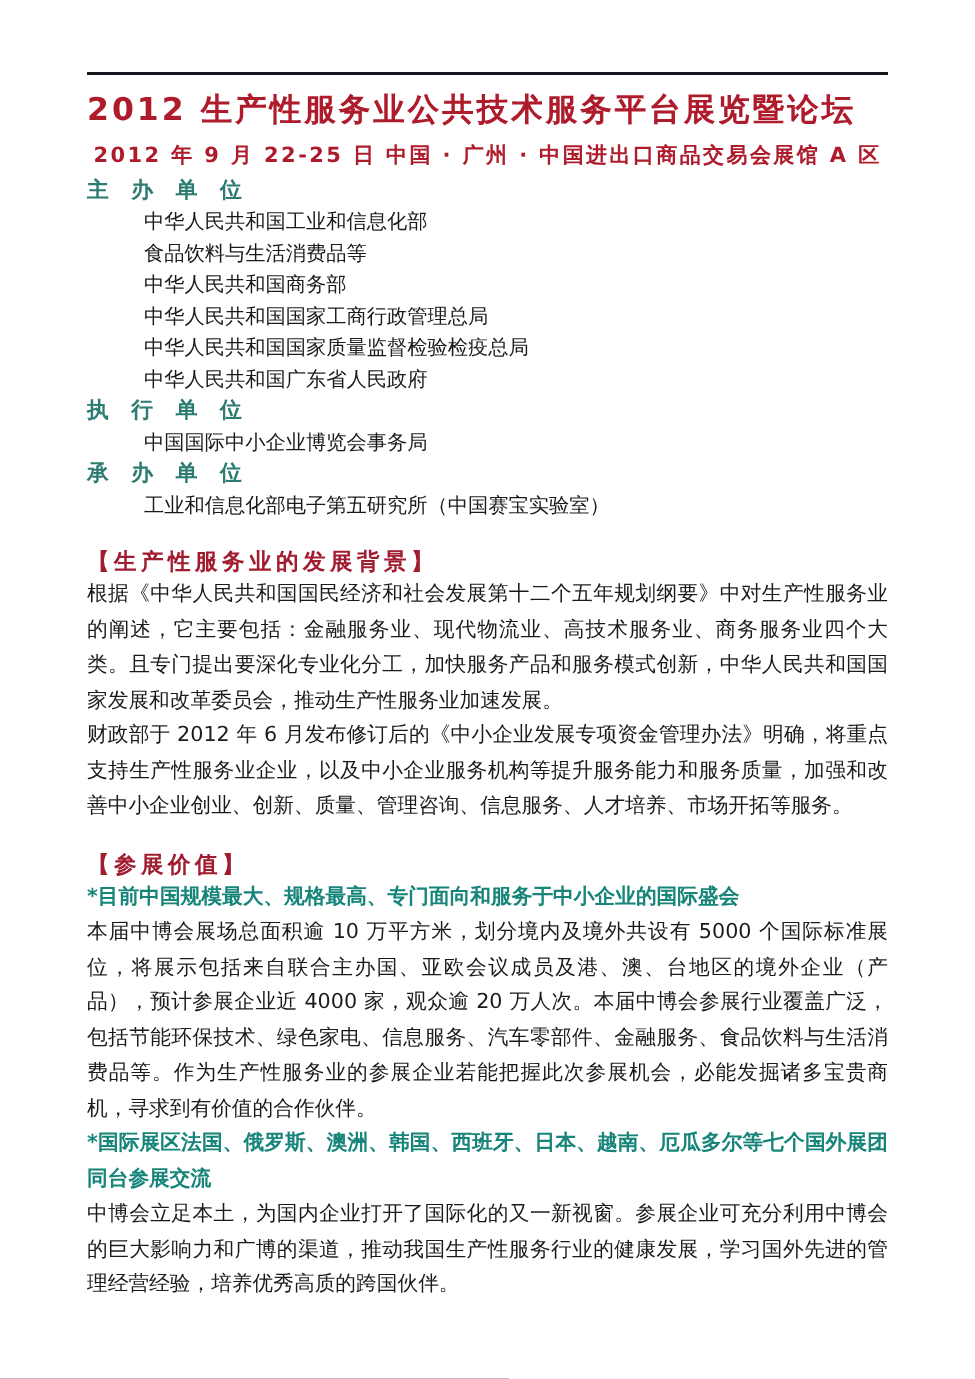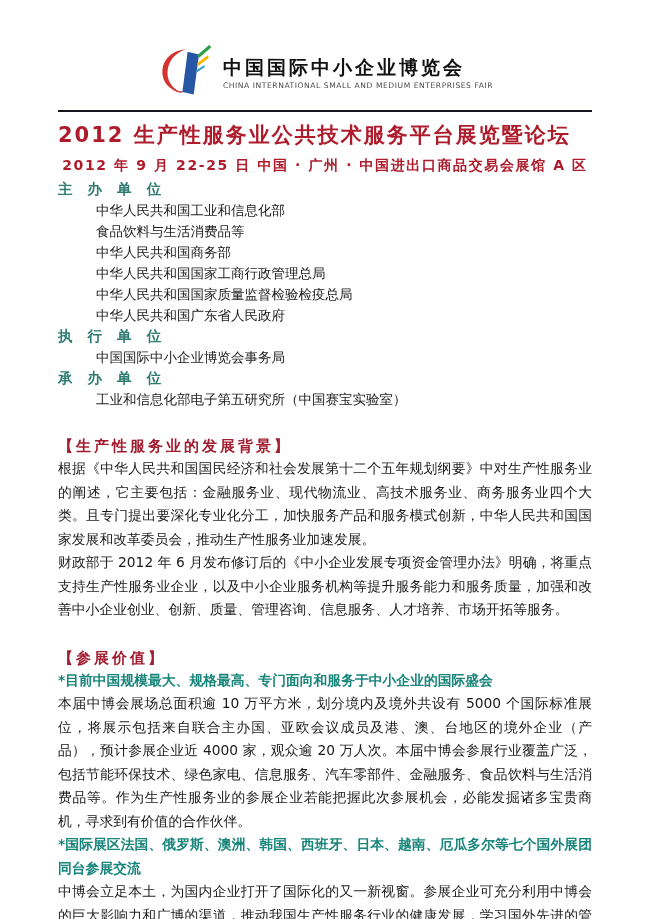--- a/index.html
+++ b/index.html
@@ -42,60 +42,39 @@
   .org-section { margin-top: 4px; }
   .teal-heading {
     color: #2e7b72; font-weight: bold; font-size: 14.5px;
     letter-spacing: 5px; line-height: 21px;
   }
   .org-item {
     font-size: 13.5px; line-height: 21px; padding-left: 38px;
     color: #1a1a1a;
   }
   
-  .body-section { margin-top: 25px; }
+  .body-section { margin-top: 15px; }
   .red-heading {
     color: #a21c30; font-weight: bold; font-size: 15px;
     letter-spacing: 3px; line-height: 22px;
   }
   .body-p {
     font-size: 13.8px; line-height: 23.5px; text-align: justify;
     color: #1a1a1a;
   }
   .teal-sub {
     color: #17857a; font-weight: bold; font-size: 13.8px;
     line-height: 23.5px; text-align: justify;
   }
 </style>
 </head>
 <body>
 
 <div class="page">
 
-  <div class="logo-row">
-    <span>
-      <svg width="56" height="54" viewBox="0 0 64 62" aria-hidden="true">
-
-        <path d="M33 6 C18 7 7 17 6 30 C5 43 14 53 28 56 C16 50 11 41 12 31 C13 19 21 10 33 6 Z" fill="#d4332e"></path>
-        <path d="M28 56 C20 55 12 50 9 44 C14 52 22 55 31 54 Z" fill="#d4332e"></path>
-
-        <path d="M35 9 L48 12 L42 58 L29 55 Z" fill="#2757a4"></path>
-
-        <path d="M46 13 L60 1 L62 4 L48 16 Z" fill="#2fa048"></path>
-
-        <path d="M46 22 L58 13 L59.5 16 L47.5 25 Z" fill="#f5b800"></path>
-
-        <path d="M45 30 L54 24 L55 26.5 L46 32.5 Z" fill="#3aa0d8"></path>
-      </svg>
-    </span>
-    <span class="logo-text">
-      <span class="logo-cn" style="display:block">中国国际中小企业博览会</span>
-      <span class="logo-en" style="display:block">CHINA INTERNATIONAL SMALL AND MEDIUM ENTERPRISES FAIR</span>
-    </span>
-  </div>
 
   <div class="divider"></div>
 
   <div class="doc-title">2012 生产性服务业公共技术服务平台展览暨论坛</div>
   <div class="doc-subtitle">2012 年 9 月 22-25 日  中国 · 广州 · 中国进出口商品交易会展馆 A 区</div>
 
   <div class="org-section">
     <div class="teal-heading">主 办 单 位</div>
     <div class="org-item">中华人民共和国工业和信息化部</div>
     <div class="org-item">食品饮料与生活消费品等</div>

